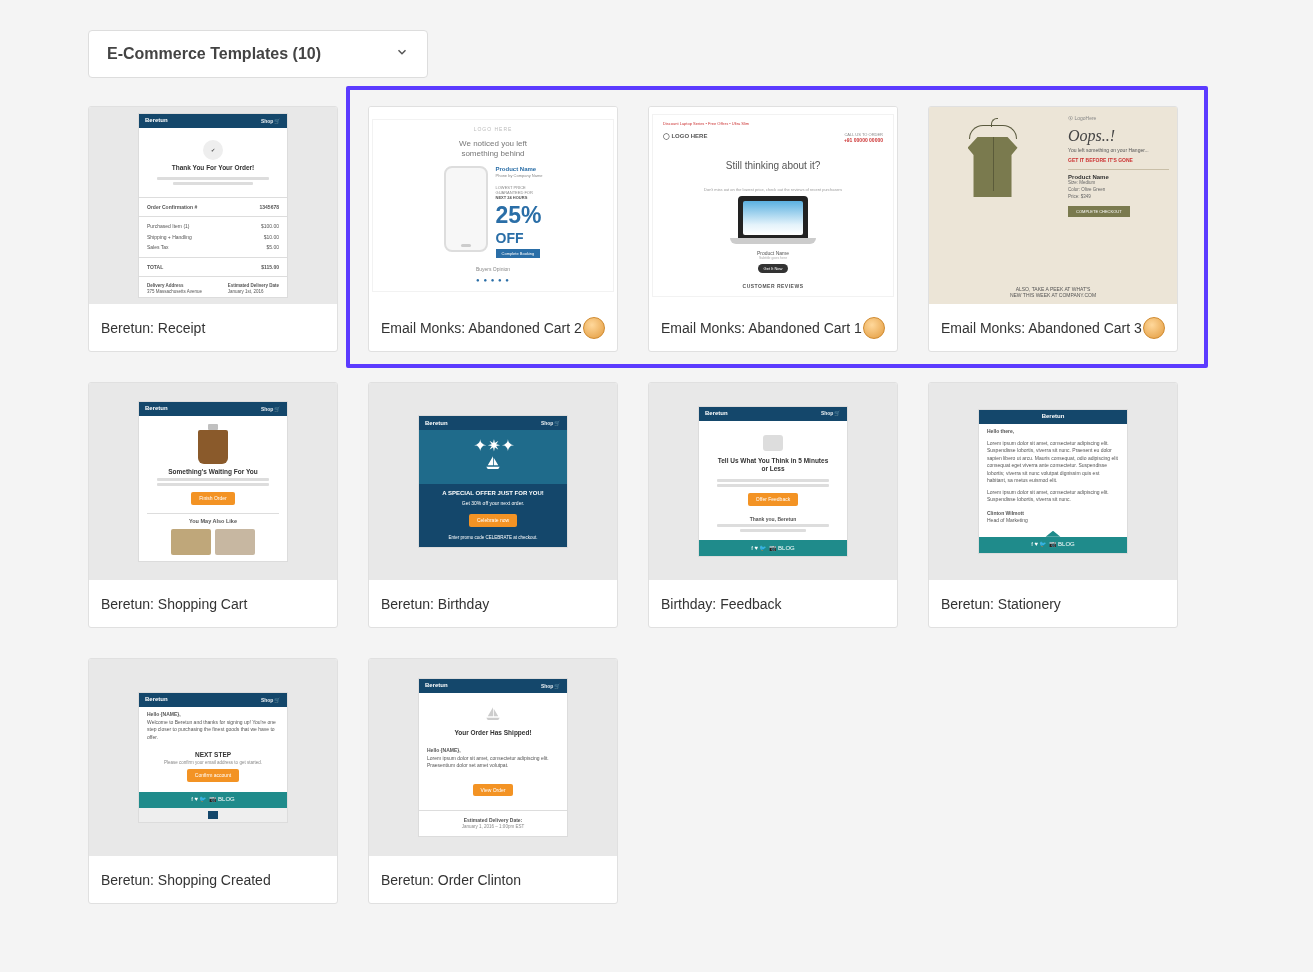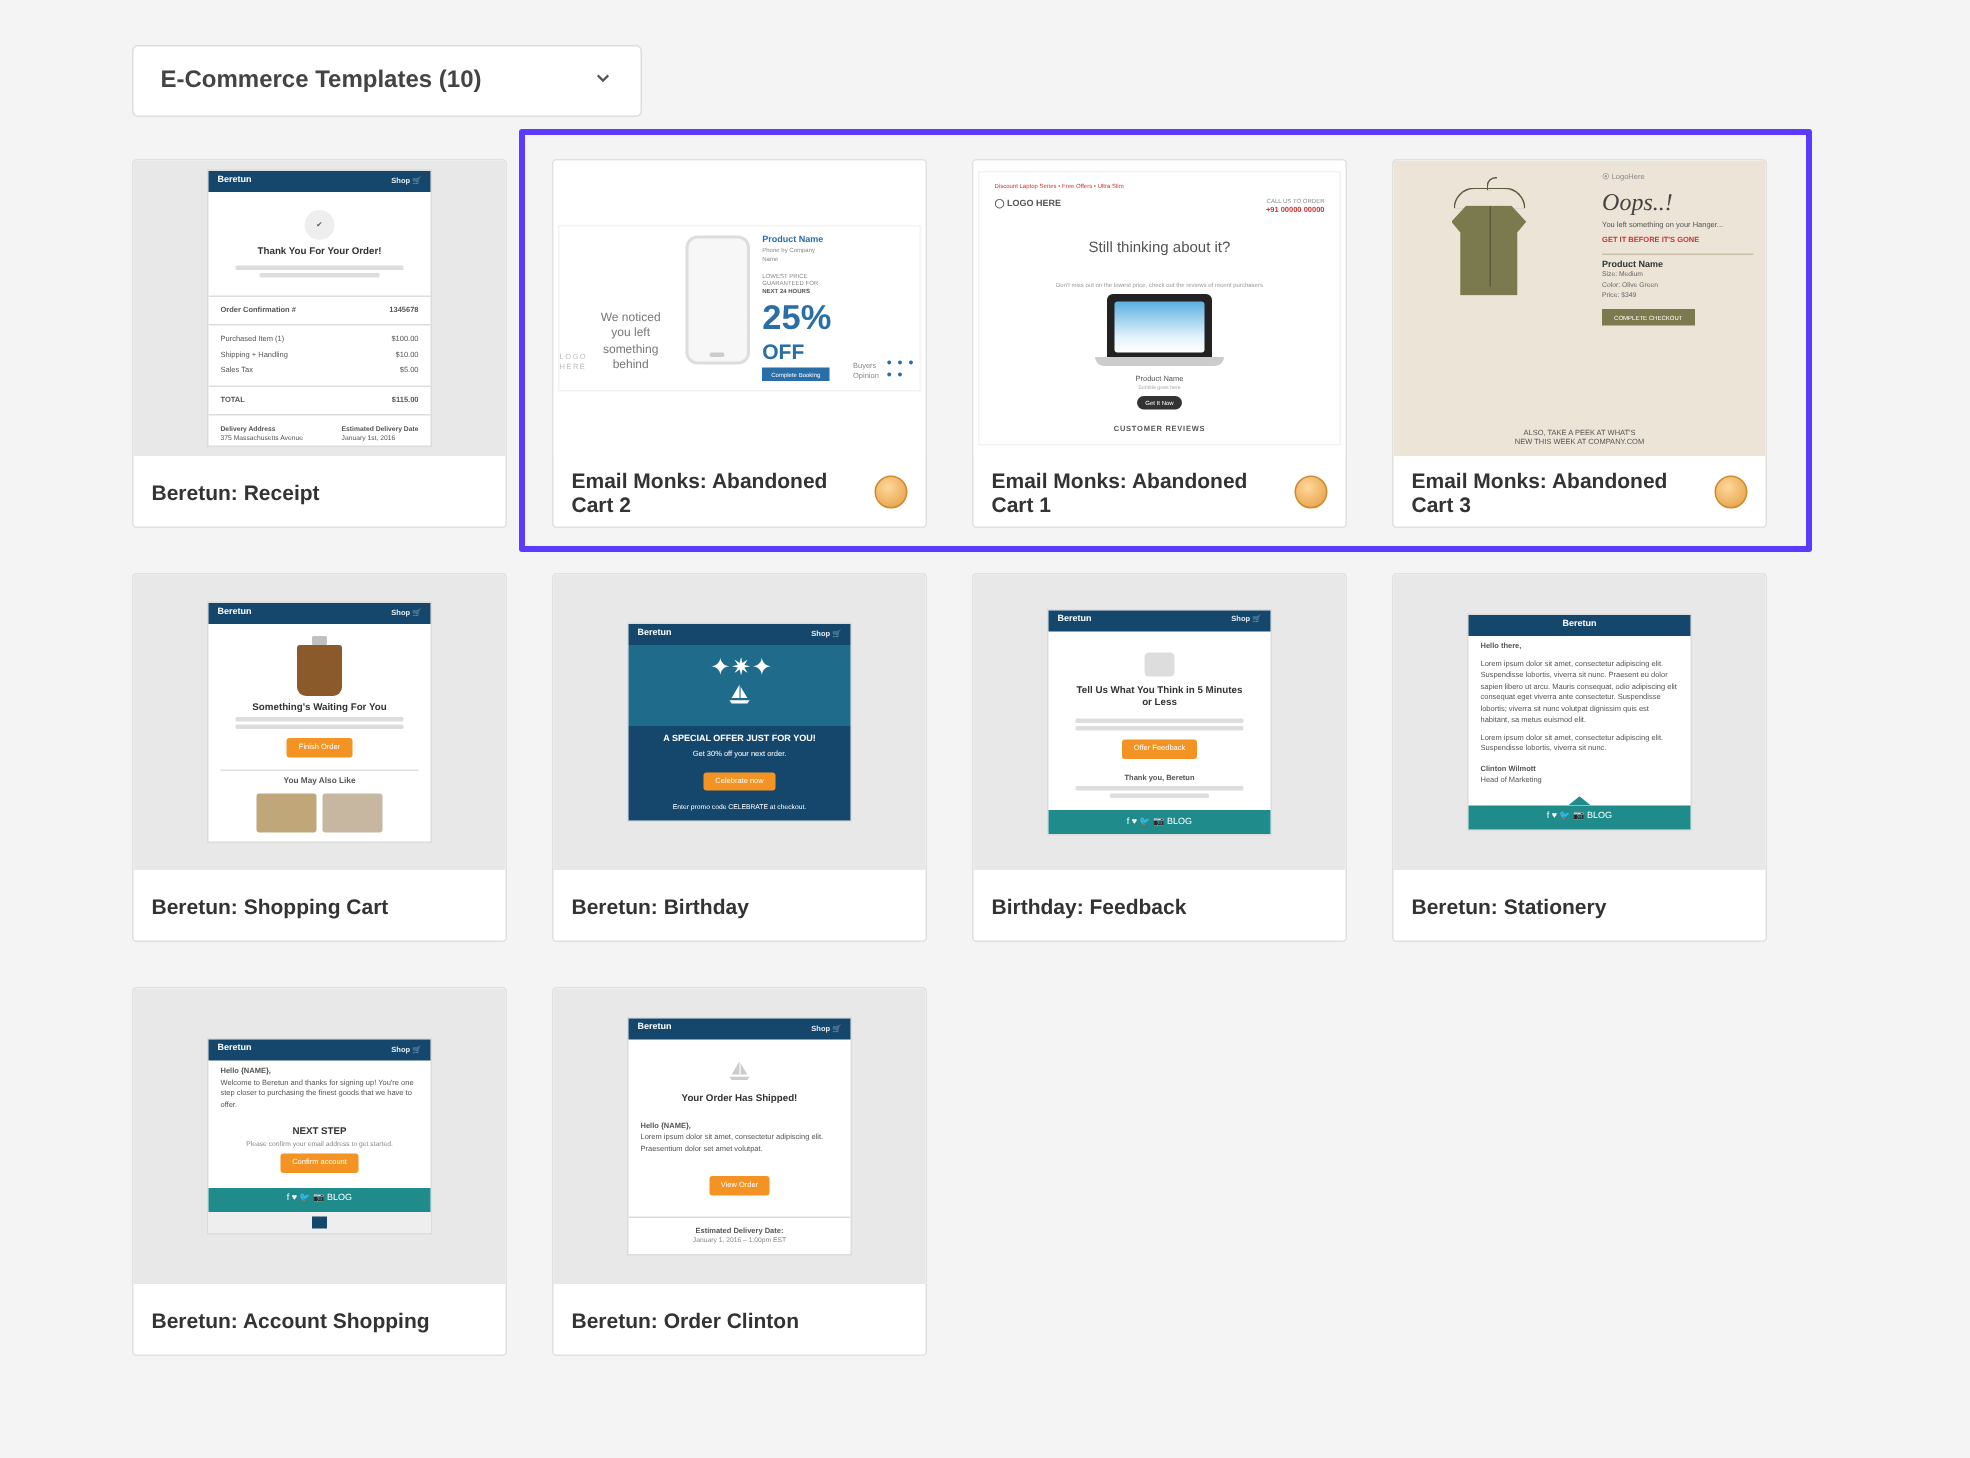--- a/index.html
+++ b/index.html
@@ -60,21 +60,21 @@
     justify-content:center;
     overflow:hidden;
   }
   .card-footer {
     height: 47px;
     display: flex;
     align-items: center;
     justify-content: space-between;
     padding: 0 12px;
     font-size: 14px;
-    font-weight: 700;
+    font-weight: 400;
     color: #333;
   }
   .badge {
     width: 22px; height: 22px; border-radius: 50%;
     background: radial-gradient(circle at 40% 35%, #ffd89b, #e29a3d);
     border: 1px solid #d08a2e;
     flex: 0 0 auto;
   }
 
   
@@ -102,21 +102,21 @@
   .pad { padding: 6px 8px; text-align:center;}
   .hr { height:1px; background:#ddd; margin:4px 0;}
   .btn-o { display:inline-block; background:#f39324; color:#fff; font-size:5px; padding:3px 8px; border-radius:2px; margin:4px 0;}
   .social-bar { background:#1f8b8b; color:#fff; height:16px; display:flex; align-items:center; justify-content:center; gap:4px; font-size:6px;}
   .check-circle { width:20px; height:20px; border-radius:50%; background:#eee; margin:6px auto 0; display:flex; align-items:center; justify-content:center;}
   .flask { width:30px; height:34px; background:#8a5a2b; border-radius:2px 2px 6px 6px; margin:8px auto 4px; position:relative;}
   .flask::before { content:""; position:absolute; top:-6px; left:10px; width:10px; height:6px; background:#c0c0c0; border-radius:1px;}
   .sailboat { width:20px; height:18px; margin:0 auto; }
 
   
-  .ac2 { display:flex; flex-direction:row; align-items:flex-end; padding:6px 0; background:#fff;}
+  .ac2 { display:flex; flex-direction:column; align-items:center; padding:6px 0; background:#fff;}
   .ac2 .logo-top { color:#bbb; font-size:5px; letter-spacing:1px; margin-bottom:6px;}
   .ac2 .row { display:flex; gap:8px; align-items:flex-start; padding:0 14px;}
   .phone { width:44px; height:86px; border:2px solid #ddd; border-radius:8px; background:#f7f7f7; position:relative;}
   .phone::after{content:""; position:absolute; bottom:3px; left:50%; transform:translateX(-50%); width:10px; height:3px; border-radius:2px; background:#ccc;}
   .ac2 .txtcol { font-size:5px; text-align:left; }
   .ac2 .pname { color:#2a6ea7; font-weight:600; font-size:6px;}
   .ac2 .off { color:#2a6ea7; font-size:23px; font-weight:700; line-height:1; margin-top:4px;}
   .ac2 .mini { display:inline-block; background:#2a6ea7; color:#fff; font-size:4px; padding:2px 6px; margin-top:4px;}
   .ac2 .dots { color:#2a6ea7; letter-spacing:1px; font-size:6px; margin-top:4px;}
 
@@ -413,21 +413,21 @@
           <div style="font-size:4.5px;color:#888">Please confirm your email address to get started.</div>
           <div class="btn-o">Confirm account</div>
         </div>
         <div class="social-bar">f  ♥  🐦  📷   BLOG</div>
         <div style="background:#eee;height:14px;display:flex;align-items:center;justify-content:center">
             <div style="width:10px;height:8px;background:#14476b"></div>
           </div>
       </div>
     </div>
     <div class="card-footer">
-        <span>Beretun: Account Shopping</span>
+        <span>Beretun: Shopping Created</span>
       </div>
   </div>
 
   <div class="card">
     <div class="thumb">
       <div class="email">
         <div class="hdr">
             <span>Beretun</span>
             <span class="shop">Shop 🛒</span>
           </div>

